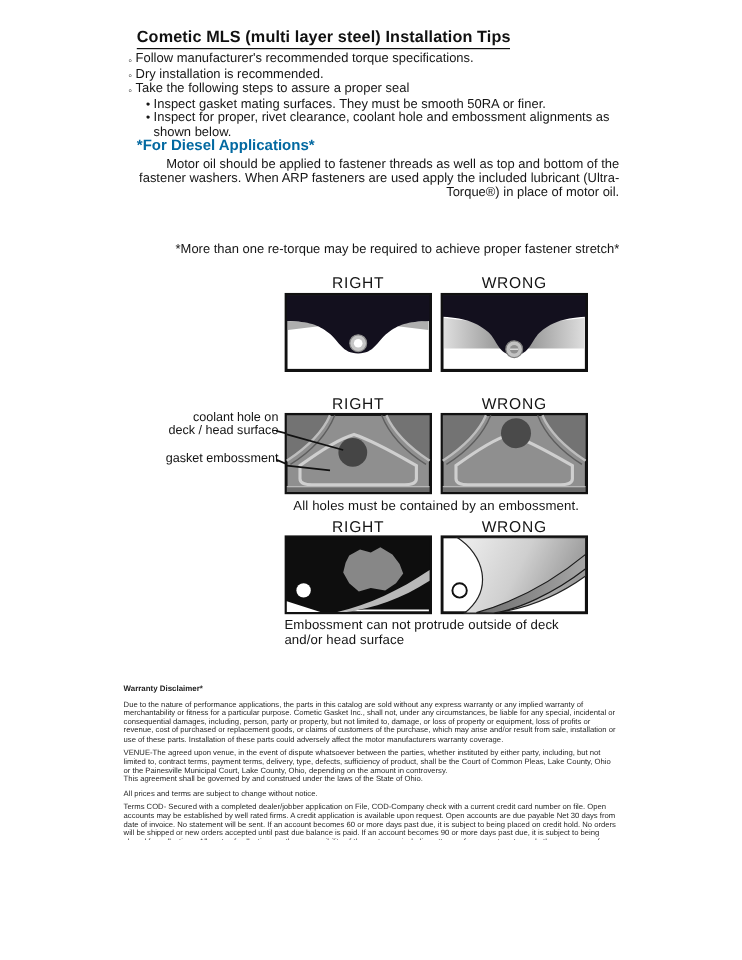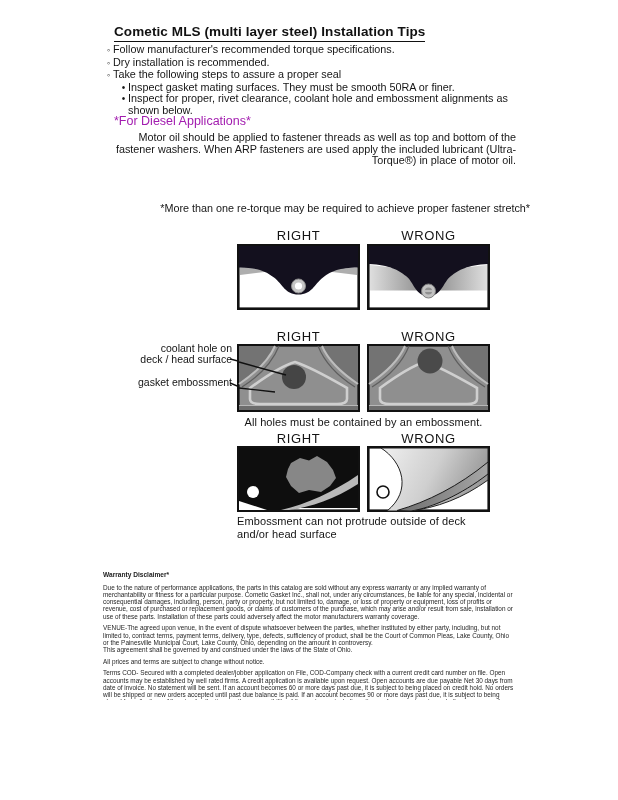--- a/index.html
+++ b/index.html
@@ -12,21 +12,21 @@
   .title {
     font-size:13.5px; font-weight:bold; color:#111;
     border-bottom:1.6px solid #111; padding-bottom:2px; display:inline-block;
     letter-spacing:0.1px;
   }
   .bullets { font-size:10.8px; line-height:11.6px; color:#161616; width:420px; }
   .bullet-row { display:flex; }
   .bullet-row .mk { width:9px; text-align:center; flex:0 0 9px; font-size:9px; padding-top:1px; }
   .bullet-row.sub { padding-left:15px; }
   .bullet-row.sub .mk { font-size:10px; padding-top:0; }
-  .h2 { font-size:12.5px; font-weight:normal; color:#a21caf; }
+  .h2 { font-size:12.5px; font-weight:bold; color:#0369a1; }
   .para { font-size:10.8px; line-height:11.7px; width:402px; color:#161616;text-align:right; }
   .dg-label { font-size:13px; letter-spacing:0.6px; color:#141414; text-align:center; width:123px; }
   .caption { font-size:11px; color:#141414; letter-spacing:0.1px; }
   .ann { font-size:10.5px; line-height:11.2px; color:#141414; text-align:right; width:128px; }
   .panel { display:block; }
   .fine-head { font-size:6.6px; font-weight:bold; color:#222; margin-bottom:6px; }
   .fine { font-size:6.4px; line-height:7.15px; color:#262626; margin-bottom:4.6px; white-space:pre-line; width:412px; }
   .pagecode { font-size:15px; color:#2b2b2b; letter-spacing:0.3px; }
 </style>
 </head>
@@ -56,21 +56,21 @@
       <span>Inspect gasket mating surfaces.  They must be smooth 50RA or finer.</span>
     </div>
     <div class="bullet-row sub">
       <span class="mk">•</span>
       <span>Inspect for proper, rivet clearance, coolant hole and embossment alignments as shown below.</span>
     </div>
   </div>
 
   <div class="abs h2" style="left:114px; top:114px;">*For Diesel Applications*</div>
   <div class="abs para" style="left:114px; top:132px;">Motor oil should be applied to fastener threads as well as top and bottom of the fastener washers. When ARP fasteners are used apply the included lubricant (Ultra-Torque®) in place of motor oil.</div>
-  <div class="abs para" style="left:128px; top:203px;">*More than one re-torque may be required to achieve proper fastener stretch*</div>
+  <div class="abs para" style="left:114px; top:203px;">*More than one re-torque may be required to achieve proper fastener stretch*</div>
 
   <div class="abs dg-label" style="left:237px; top:228px;">RIGHT</div>
   <div class="abs dg-label" style="left:367px; top:228px;">WRONG</div>
 
   <svg class="abs panel" style="left:237px; top:244px;" width="123" height="66" viewBox="0 0 123 66">
     <rect x="1.3" y="1.3" width="120.4" height="63.4" fill="#ffffff" stroke="#111" stroke-width="2.6"></rect>
     <polygon points="3,23.5 44,26 3,31" fill="#aeaeae"></polygon>
     <polygon points="120,23.5 79,26 120,31" fill="#aeaeae"></polygon>
     <path d="M2,2 H121 V23.5 C102,24 95,26.5 86,33.5 C77,40.5 75,50.5 61.5,50.5 C48,50.5 46,40.5 37,33.5 C28,26.5 21,24 2,23.5 Z" fill="#13101e"></path>
     <circle cx="61.5" cy="42" r="7" fill="#c6c6c6" stroke="#8c8c8c" stroke-width="1"></circle>

